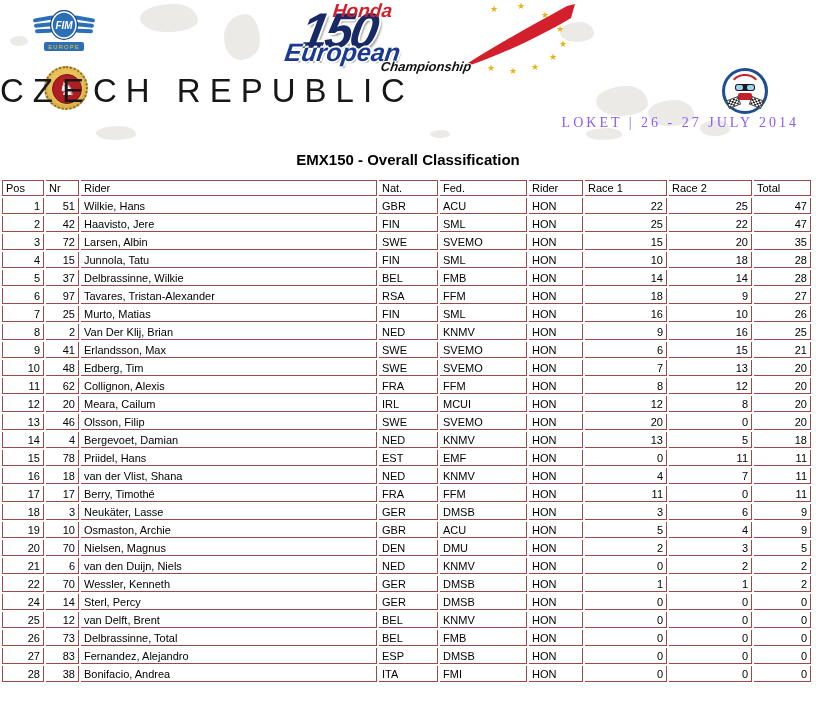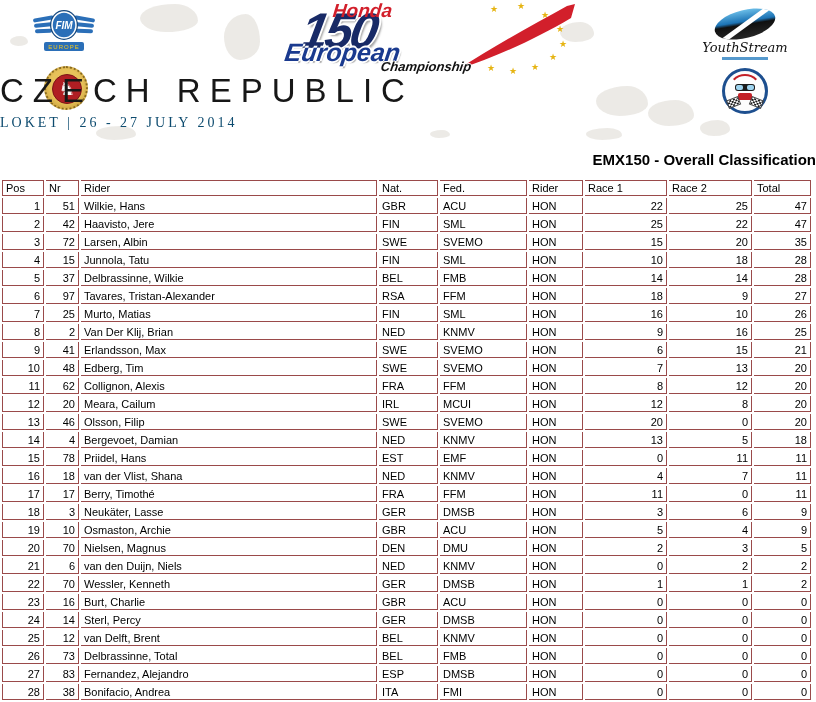--- a/index.html
+++ b/index.html
@@ -32,22 +32,22 @@
       text-shadow:-2px 0 0 #fff,2px 0 0 #fff,0 -2px 0 #fff,0 2px 0 #fff,3px 3px 2px rgba(60,60,60,.45);}
   .champ .euro{position:absolute;left:0px;top:36px;z-index:3;font-size:25px;font-weight:bold;
       font-style:italic;color:#1a3a8f;transform:skewX(-8deg);
       text-shadow:-2px 0 0 #fff,2px 0 0 #fff,0 -2px 0 #fff,0 2px 0 #fff,2px 2px 1px rgba(60,60,60,.4);}
   .champ .chs{position:absolute;left:96px;top:57px;z-index:4;font-size:13px;font-weight:bold;
       font-style:italic;color:#111;transform:skewX(-8deg);
       text-shadow:-1px 0 0 #fff,1px 0 0 #fff,0 -1px 0 #fff,0 1px 0 #fff;}
 
   .event-title{position:absolute;left:0;top:72px;width:816px;text-align:left;z-index:2;
       font-size:33px;letter-spacing:9px;color:#171717;font-weight:400;}
-  .event-subtitle{position:absolute;left:0;top:115px;width:799px;text-align:left;z-index:2;
-      font-family:"Liberation Serif",serif;font-size:14px;letter-spacing:3px;color:#0c4a6e;}
+  .event-subtitle{position:absolute;left:0;top:115px;width:799px;text-align:right;z-index:2;
+      font-family:"Liberation Serif",serif;font-size:14px;letter-spacing:3px;color:#8b5cf6;}
 
   
   .ys{position:absolute;left:693px;top:10px;width:104px;height:52px;text-align:center;}
   .ys-swoosh{position:relative;width:62px;height:28px;margin:0 auto;border-radius:50%;
       background:linear-gradient(185deg,#7ccdf2 0%,#1c73b5 42%,#101010 52%,#2b2b2b 100%);
       transform:rotate(-14deg);overflow:hidden;}
   .ys-swoosh:after{content:"";position:absolute;left:-6px;top:11px;width:80px;height:5px;
       background:#fff;transform:rotate(-22deg);}
   .ys-name{margin-top:2px;font-family:"DejaVu Serif",serif;font-style:italic;font-size:13px;color:#111;}
   .ys-tagline{width:46px;height:3px;margin:2px auto 0;background:#2a7fc1;opacity:.8;}
@@ -63,21 +63,21 @@
   .loket .goggles i.l{left:1px}.loket .goggles i.r{right:1px}
   .loket .shirt{position:absolute;left:13px;top:22px;width:14px;height:7px;background:#c32027;
       border-radius:2px 2px 0 0;}
   .flag{position:absolute;width:11px;height:7px;bottom:4px;
       background:repeating-conic-gradient(#1b1b1b 0% 25%, #fff 0% 50%);background-size:4px 3.5px;
       border:1px solid #444;}
   .flag.fl{left:2px;transform:rotate(-22deg);}
   .flag.fr{right:2px;transform:rotate(22deg);}
 
   
-  .doc-title{position:absolute;left:0;top:151px;width:816px;text-align:right;z-index:2;
+  .doc-title{position:absolute;left:0;top:151px;width:816px;text-align:center;z-index:2;
       font-size:15px;font-weight:bold;}
 
   table.results{position:absolute;left:0;top:178px;z-index:2;width:813px;
       border-collapse:separate;border-spacing:2px;table-layout:fixed;}
   .results th,.results td{box-sizing:border-box;height:16px;padding:0 3px;font-size:11px;
       font-weight:normal;white-space:nowrap;overflow:hidden;vertical-align:middle;
       border-right:1px solid var(--table-border,#9a4a4a);
       border-bottom:1px solid var(--table-border,#9a4a4a);}
   .results th{border-top:1px solid var(--table-border,#9a4a4a);text-align:left;}
   .results th:first-child,.results td:first-child{border-left:1px solid var(--table-border,#9a4a4a);}
@@ -141,25 +141,20 @@
       </svg>
       <div class="honda">Honda</div>
       <div class="num">150</div>
       <div class="euro">European</div>
       <div class="chs">Championship</div>
     </div>
 
     <div class="event-title">CZECH REPUBLIC</div>
     <div class="event-subtitle">LOKET | 26 - 27 JULY 2014</div>
 
-    <div class="ys">
-      <div class="ys-swoosh"></div>
-      <div class="ys-name">YouthStream</div>
-      <div class="ys-tagline"></div>
-    </div>
 
     <div class="loket">
       <div class="arc"></div>
       <div class="goggles">
           <i class="l"></i>
           <i class="r"></i>
         </div>
       <div class="shirt"></div>
       <div class="flag fl"></div>
       <div class="flag fr"></div>
@@ -430,31 +425,20 @@
           <td class="al-right">70</td>
           <td class="al-left">Wessler, Kenneth</td>
           <td class="al-left">GER</td>
           <td class="al-left">DMSB</td>
           <td class="al-left">HON</td>
           <td class="al-right">1</td>
           <td class="al-right">1</td>
           <td class="al-right">2</td>
         </tr>
         <tr>
-          <td class="al-right">23</td>
-          <td class="al-right">16</td>
-          <td class="al-left">Burt, Charlie</td>
-          <td class="al-left">GBR</td>
-          <td class="al-left">ACU</td>
-          <td class="al-left">HON</td>
-          <td class="al-right">0</td>
-          <td class="al-right">0</td>
-          <td class="al-right">0</td>
-        </tr>
-        <tr>
           <td class="al-right">24</td>
           <td class="al-right">14</td>
           <td class="al-left">Sterl, Percy</td>
           <td class="al-left">GER</td>
           <td class="al-left">DMSB</td>
           <td class="al-left">HON</td>
           <td class="al-right">0</td>
           <td class="al-right">0</td>
           <td class="al-right">0</td>
         </tr>

